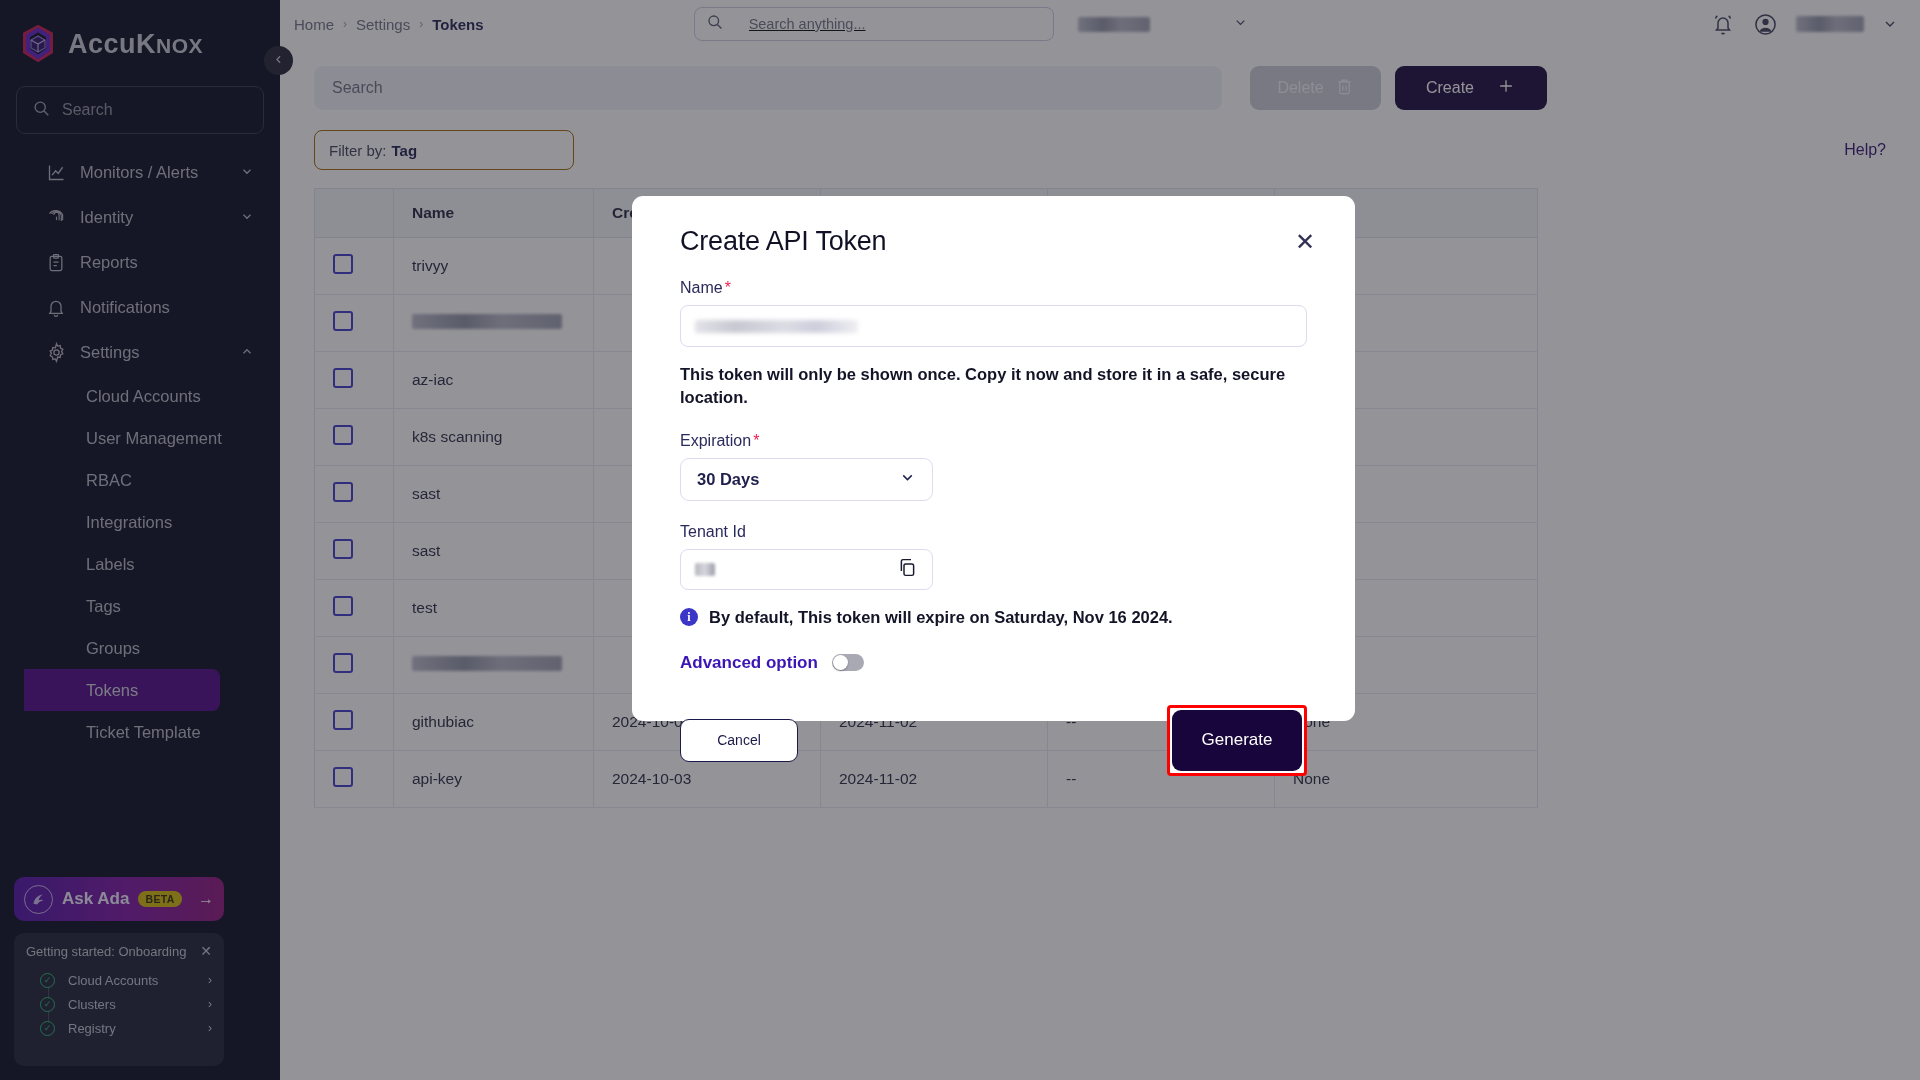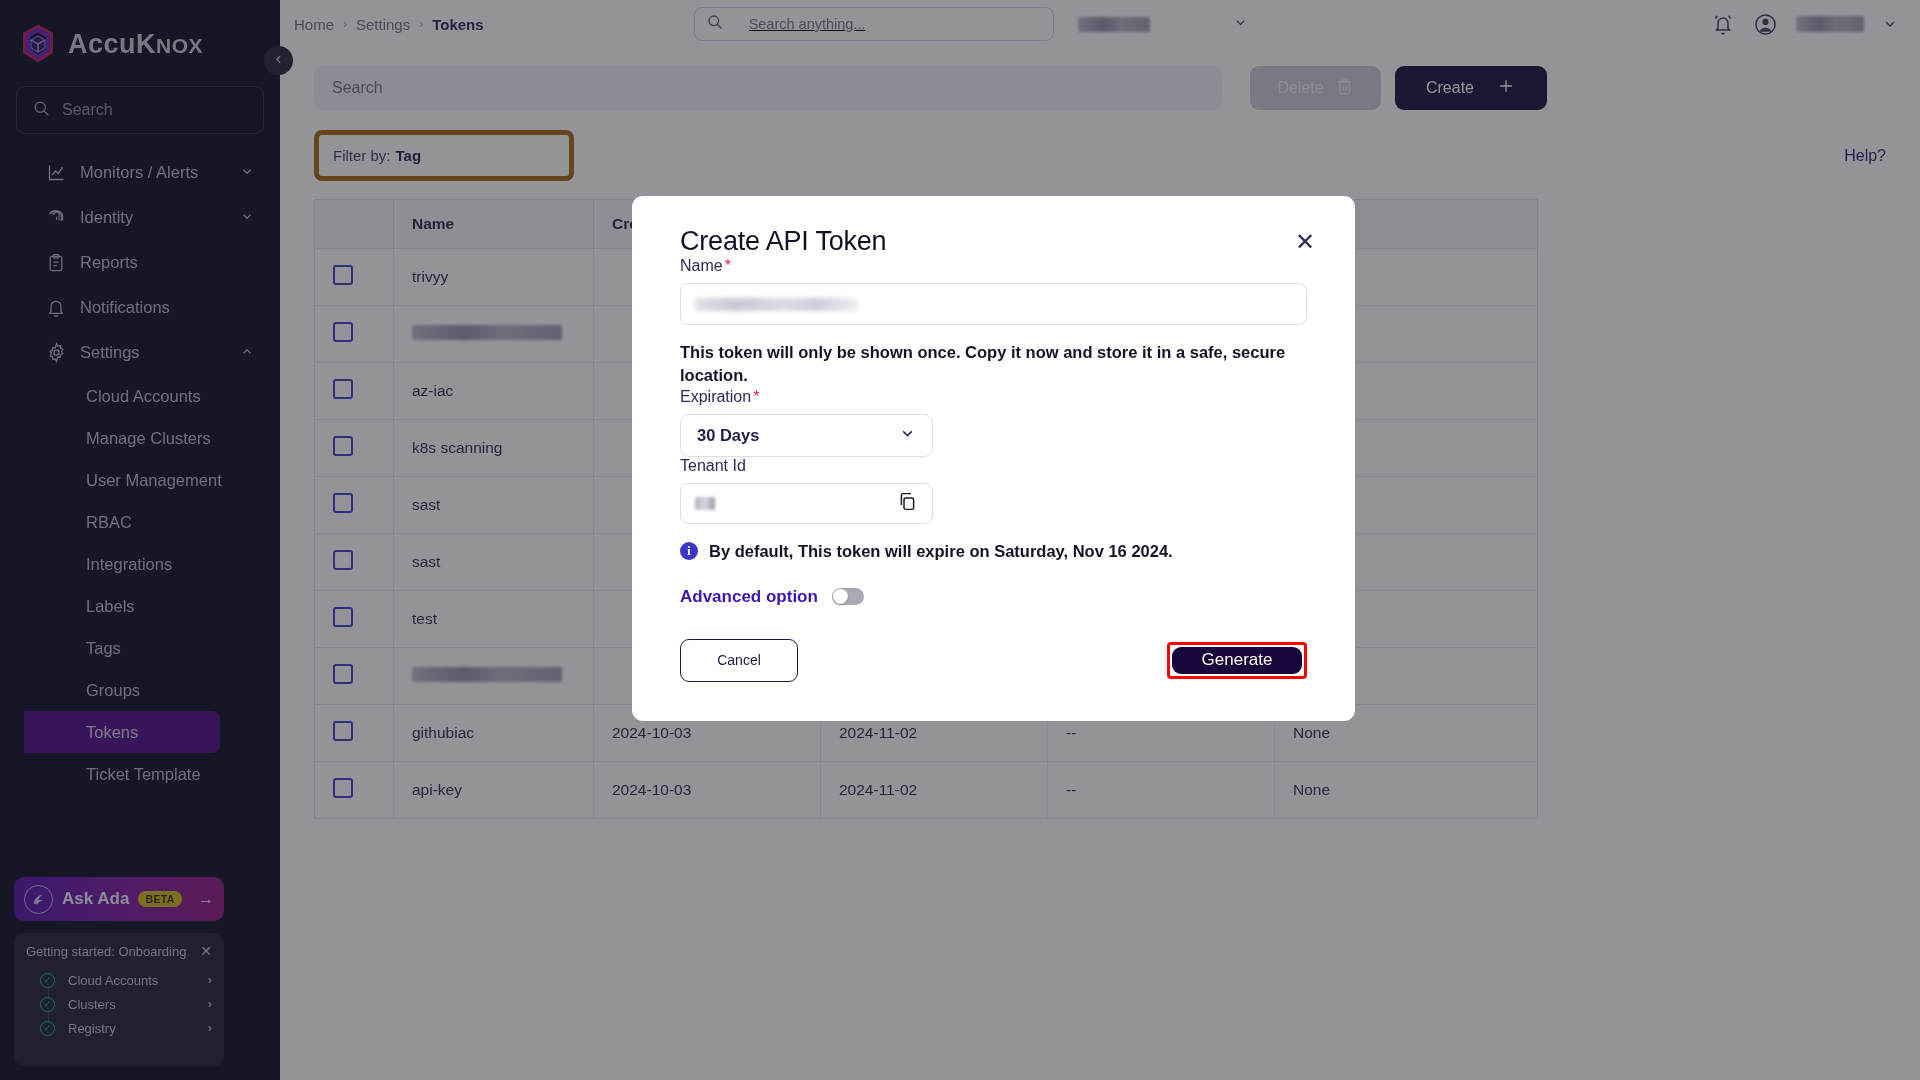--- a/index.html
+++ b/index.html
@@ -232,22 +232,22 @@
     border-radius: 9px;
     display: flex; align-items: center; justify-content: center; gap: 22px;
     font-size: 16px; cursor: pointer;
   }
 
   .filterrow {
     display: flex; align-items: center;
     margin-top: 20px;
   }
   .filter-chip {
-    width: 260px; height: 51px;
-    border: 5px solid #a16207;
+    width: 260px; height: 40px;
+    border: 1px solid #a16207;
     border-radius: 8px;
     display: flex; align-items: center;
     padding: 0 14px;
     font-size: 15px; color: #3a3a57;
     cursor: pointer;
   }
   .filter-chip b { margin-left: 5px; color: #1b1b4b; }
   .help-link {
     margin-left: auto; color: #2f0b6e; font-size: 16px;
     font-weight: 500; cursor: pointer;
@@ -313,20 +313,21 @@
   .modal-title {
     font-size: 27px; font-weight: 400; color: #111125;
     letter-spacing: -0.2px;
   }
   .modal-close {
     position: absolute; right: 40px; top: 34px;
     font-size: 24px; color: #323256; cursor: pointer;
     line-height: 1;
   }
   .field-label {
+    margin-top: 22px;
     font-size: 16px; color: #2a2a5c;
   }
   .req { color: #ef1d4e; margin-left: 2px; }
   .input-box {
     margin-top: 8px;
     height: 42px;
     border: 1px solid #dcdcef;
     border-radius: 8px;
     display: flex; align-items: center;
     padding: 0 14px;
@@ -411,21 +412,21 @@
     cursor: pointer;
   }
   .gen-wrap {
     margin-left: auto;
     border: 3px solid #ff0000;
     padding: 2px;
     border-radius: 4px;
     background: #fff;
   }
   .btn-generate {
-    width: 130px; height: 27px;
+    width: 130px; height: 61px;
     background: #17053b;
     border-radius: 9px;
     color: #ffffff; font-size: 17px;
     display: flex; align-items: center; justify-content: center;
     cursor: pointer;
   }
 </style>
 </head>
 <body>
 
@@ -522,23 +523,20 @@
         <svg width="14" height="14" viewBox="0 0 24 24" fill="none" stroke="#b6b6c3" stroke-width="2.2">
             <path d="M18 15l-6-6-6 6"></path>
           </svg>
       </span>
     </div>
 
     <div class="nav-sub">
         <span>Cloud Accounts</span>
       </div>
     <div class="nav-sub">
-        <span>Manage Clusters</span>
-      </div>
-    <div class="nav-sub">
         <span>User Management</span>
       </div>
     <div class="nav-sub">
         <span>RBAC</span>
       </div>
     <div class="nav-sub">
         <span>Integrations</span>
       </div>
     <div class="nav-sub">
         <span>Labels</span>

